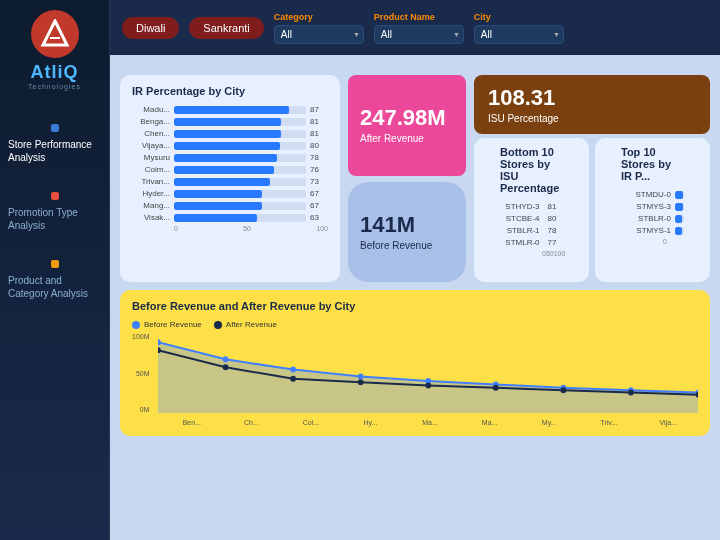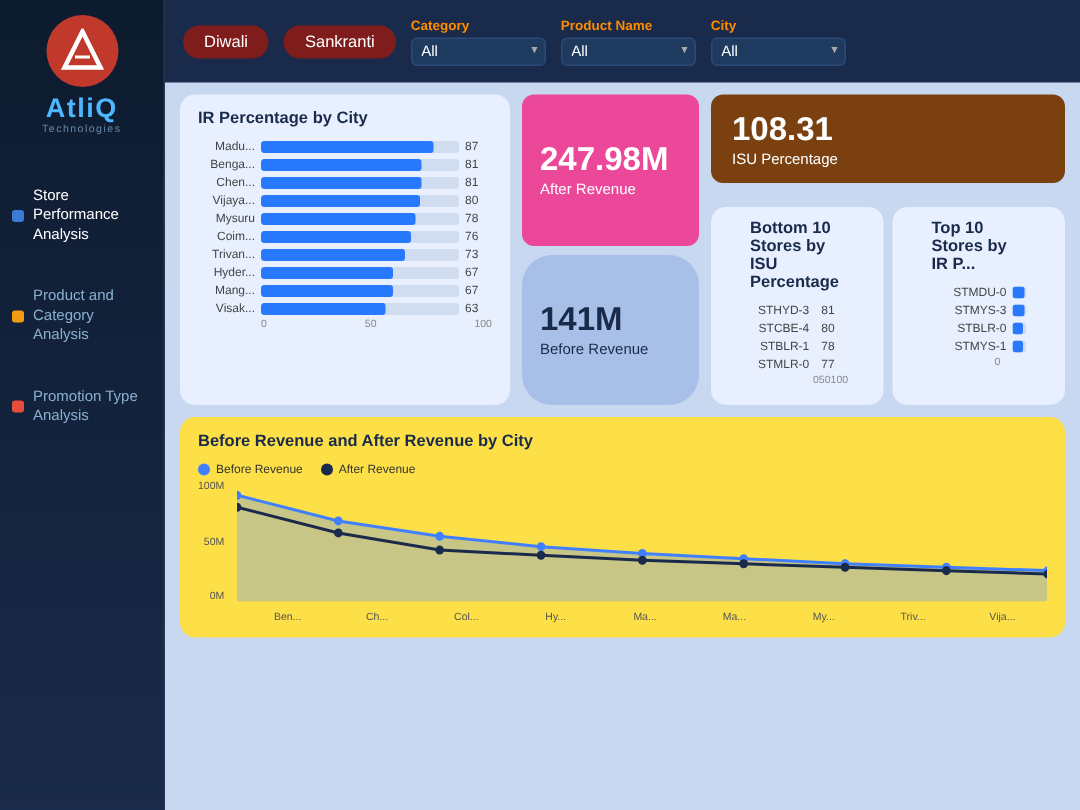--- a/index.html
+++ b/index.html
@@ -58,20 +58,21 @@
       padding: 12px 8px;
       display: flex;
       align-items: center;
       gap: 6px;
       cursor: pointer;
       color: #8ab0d0;
       font-size: 10px;
       line-height: 1.3;
       border-radius: 6px;
       margin: 2px 4px;
+      flex-direction: column;
     }
     .nav-item.active { color: #fff; }
     .nav-dot {
       width: 8px;
       height: 8px;
       border-radius: 2px;
       min-width: 8px;
     }
 
     
@@ -147,20 +148,21 @@
       flex-direction: column;
       gap: 8px;
       overflow: hidden;
     }
 
     
     .top-row {
       display: flex;
       gap: 8px;
       height: 207px;
+      margin-top: 12px;
     }
 
     
     .ir-chart {
       background: #e8f0ff;
       border-radius: 10px;
       padding: 10px 12px;
       width: 220px;
       min-width: 220px;
     }
@@ -245,21 +247,21 @@
       background: #a8c0e8;
       color: #1a2a4a;
       border-radius: 20px;
     }
 
     
     .right-col {
       flex: 1;
       display: flex;
       flex-direction: column;
-      gap: 16px;
+      gap: 4px;
     }
     .isu-metric {
       background: #7a4010;
       color: white;
       border-radius: 8px;
       padding: 10px 14px;
       display: flex;
       flex-direction: column;
     }
     .isu-value {
@@ -323,27 +325,27 @@
     <div class="logo-text">AtliQ</div>
     <div class="logo-sub">Technologies</div>
   </div>
 
   <div class="nav-item active">
     <div class="nav-dot" style="background:#3a7bd5;"></div>
     <span>Store Performance Analysis</span>
   </div>
 
   <div class="nav-item">
+    <div class="nav-dot" style="background:#e74c3c;"></div>
+    <span>Promotion Type Analysis</span>
+  </div>
+
+  <div class="nav-item">
     <div class="nav-dot" style="background:#f39c12;"></div>
     <span>Product and Category Analysis</span>
-  </div>
-
-  <div class="nav-item">
-    <div class="nav-dot" style="background:#e74c3c;"></div>
-    <span>Promotion Type Analysis</span>
   </div>
 </div>
 
 <div class="main">
 
   <div class="topbar">
     <button class="promo-btn">Diwali</button>
     <button class="promo-btn">Sankranti</button>
 
     <div class="filter-group">

